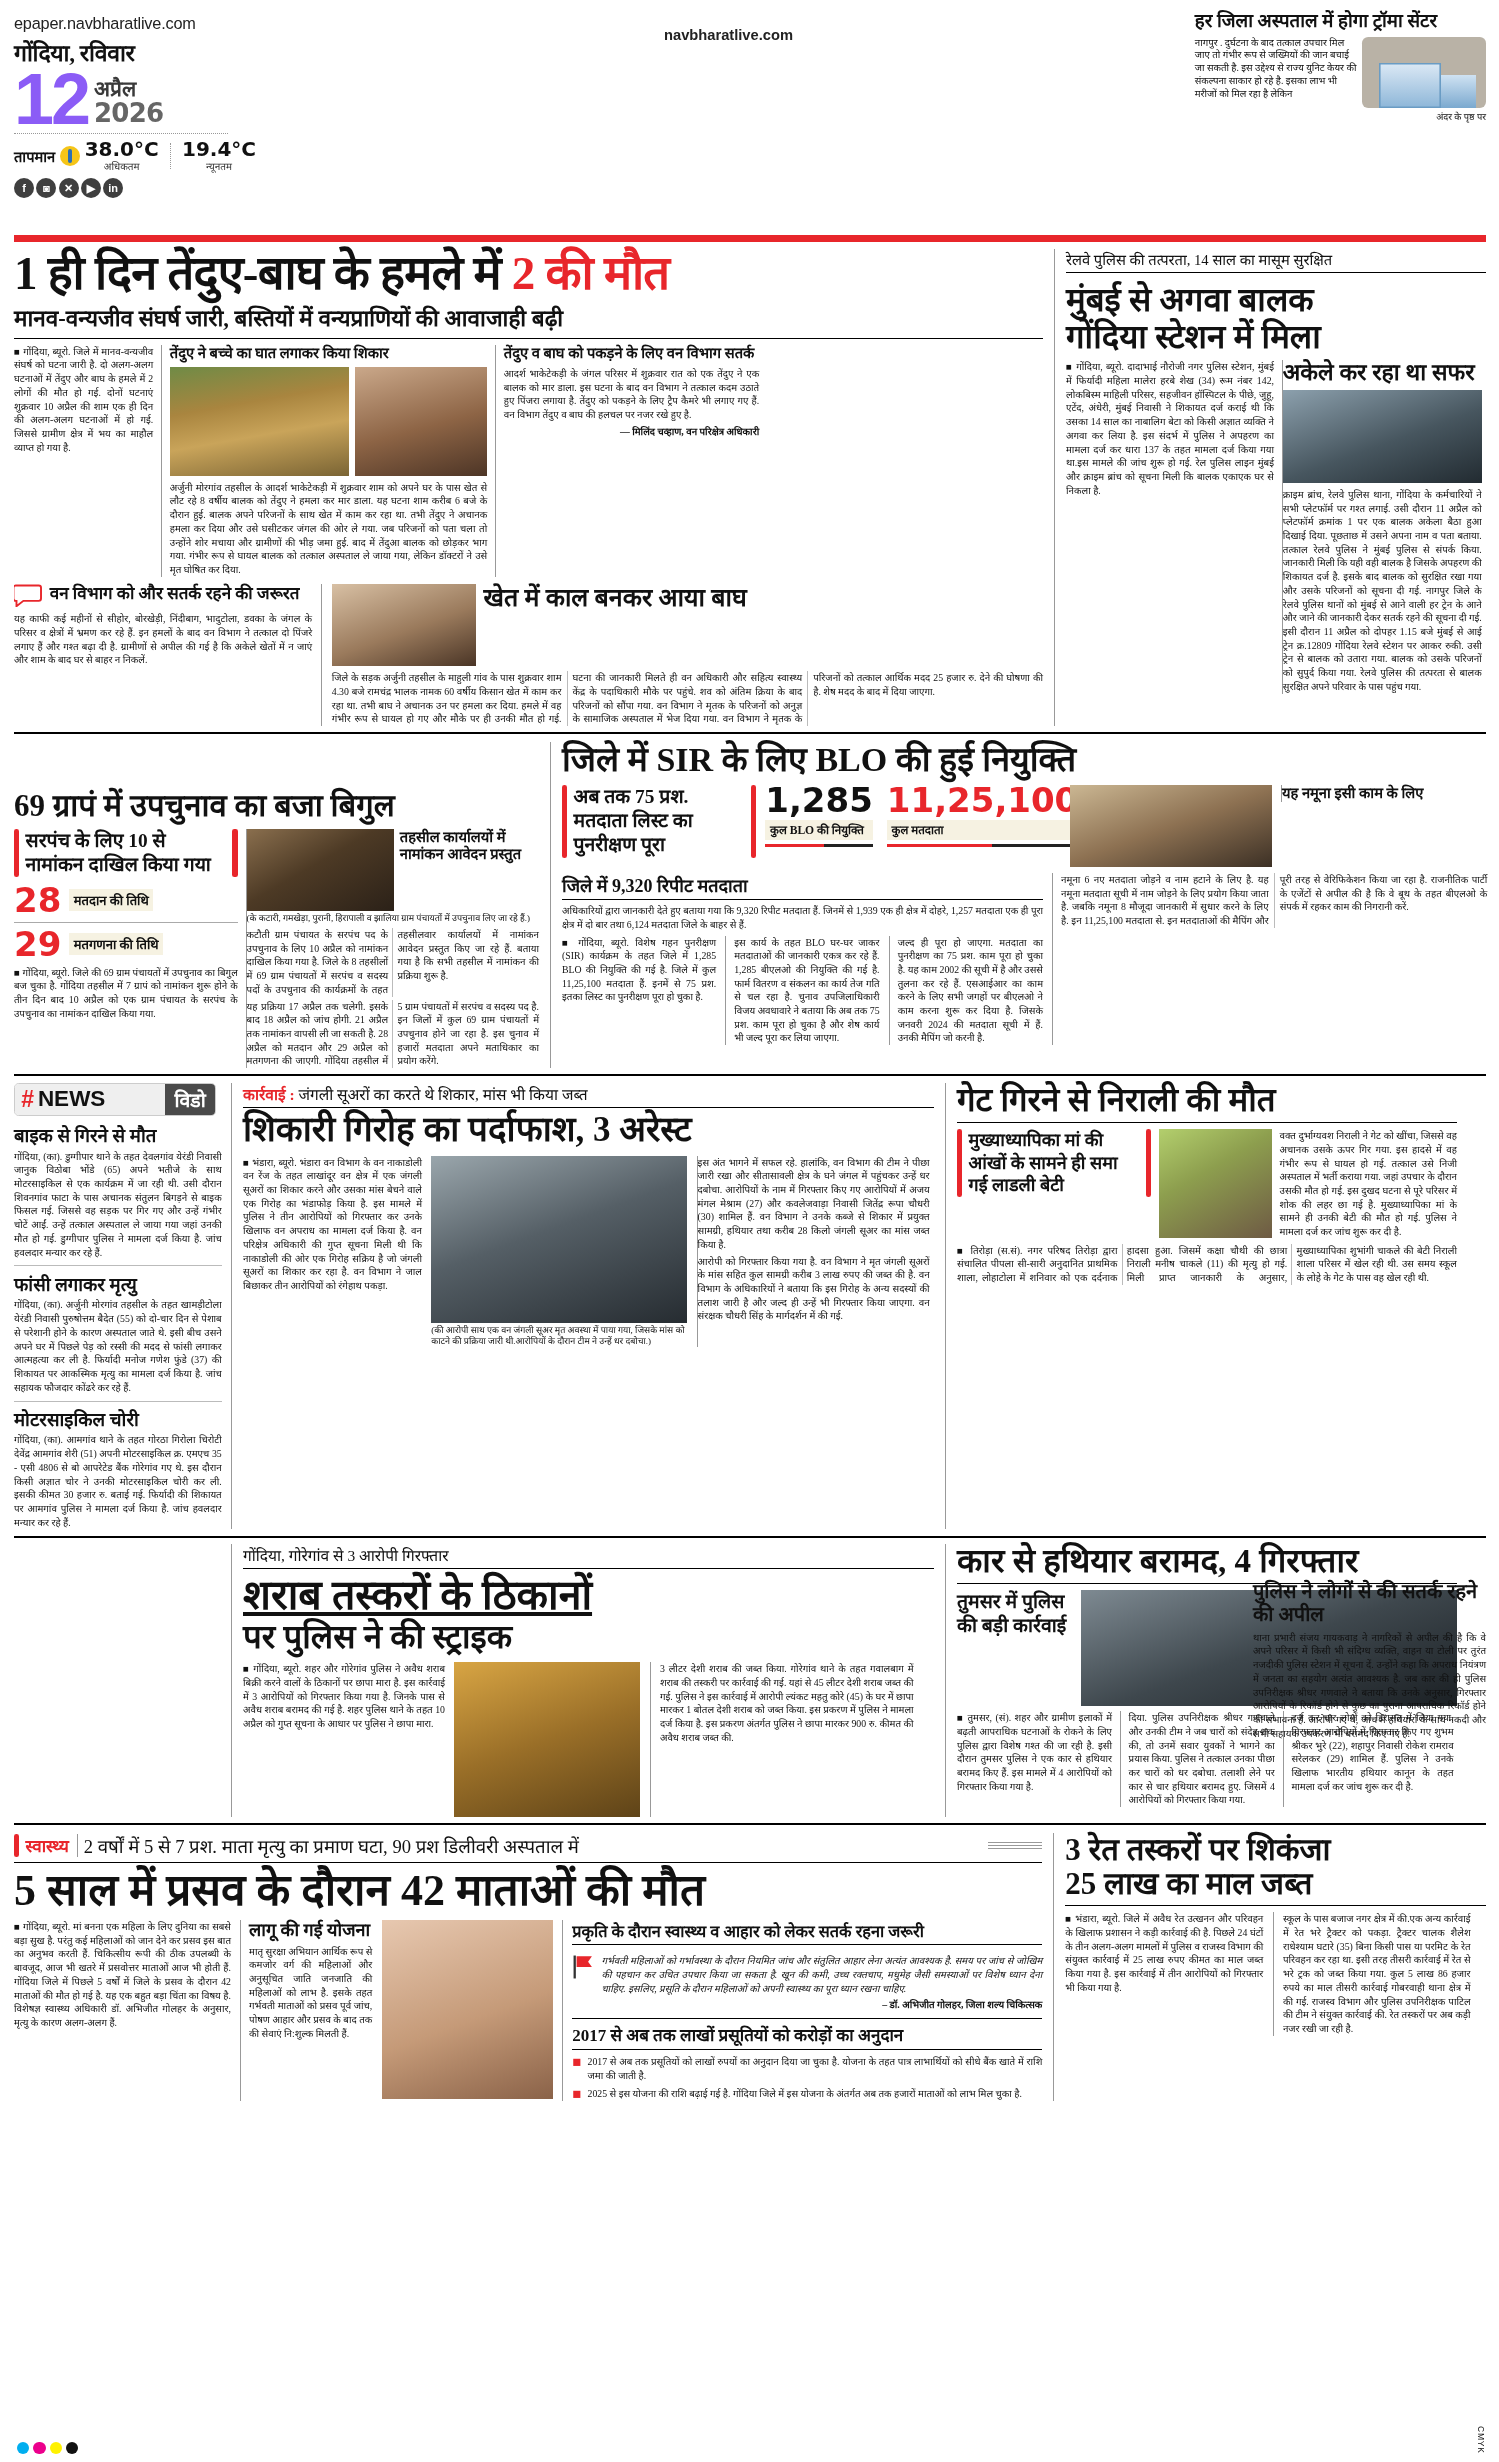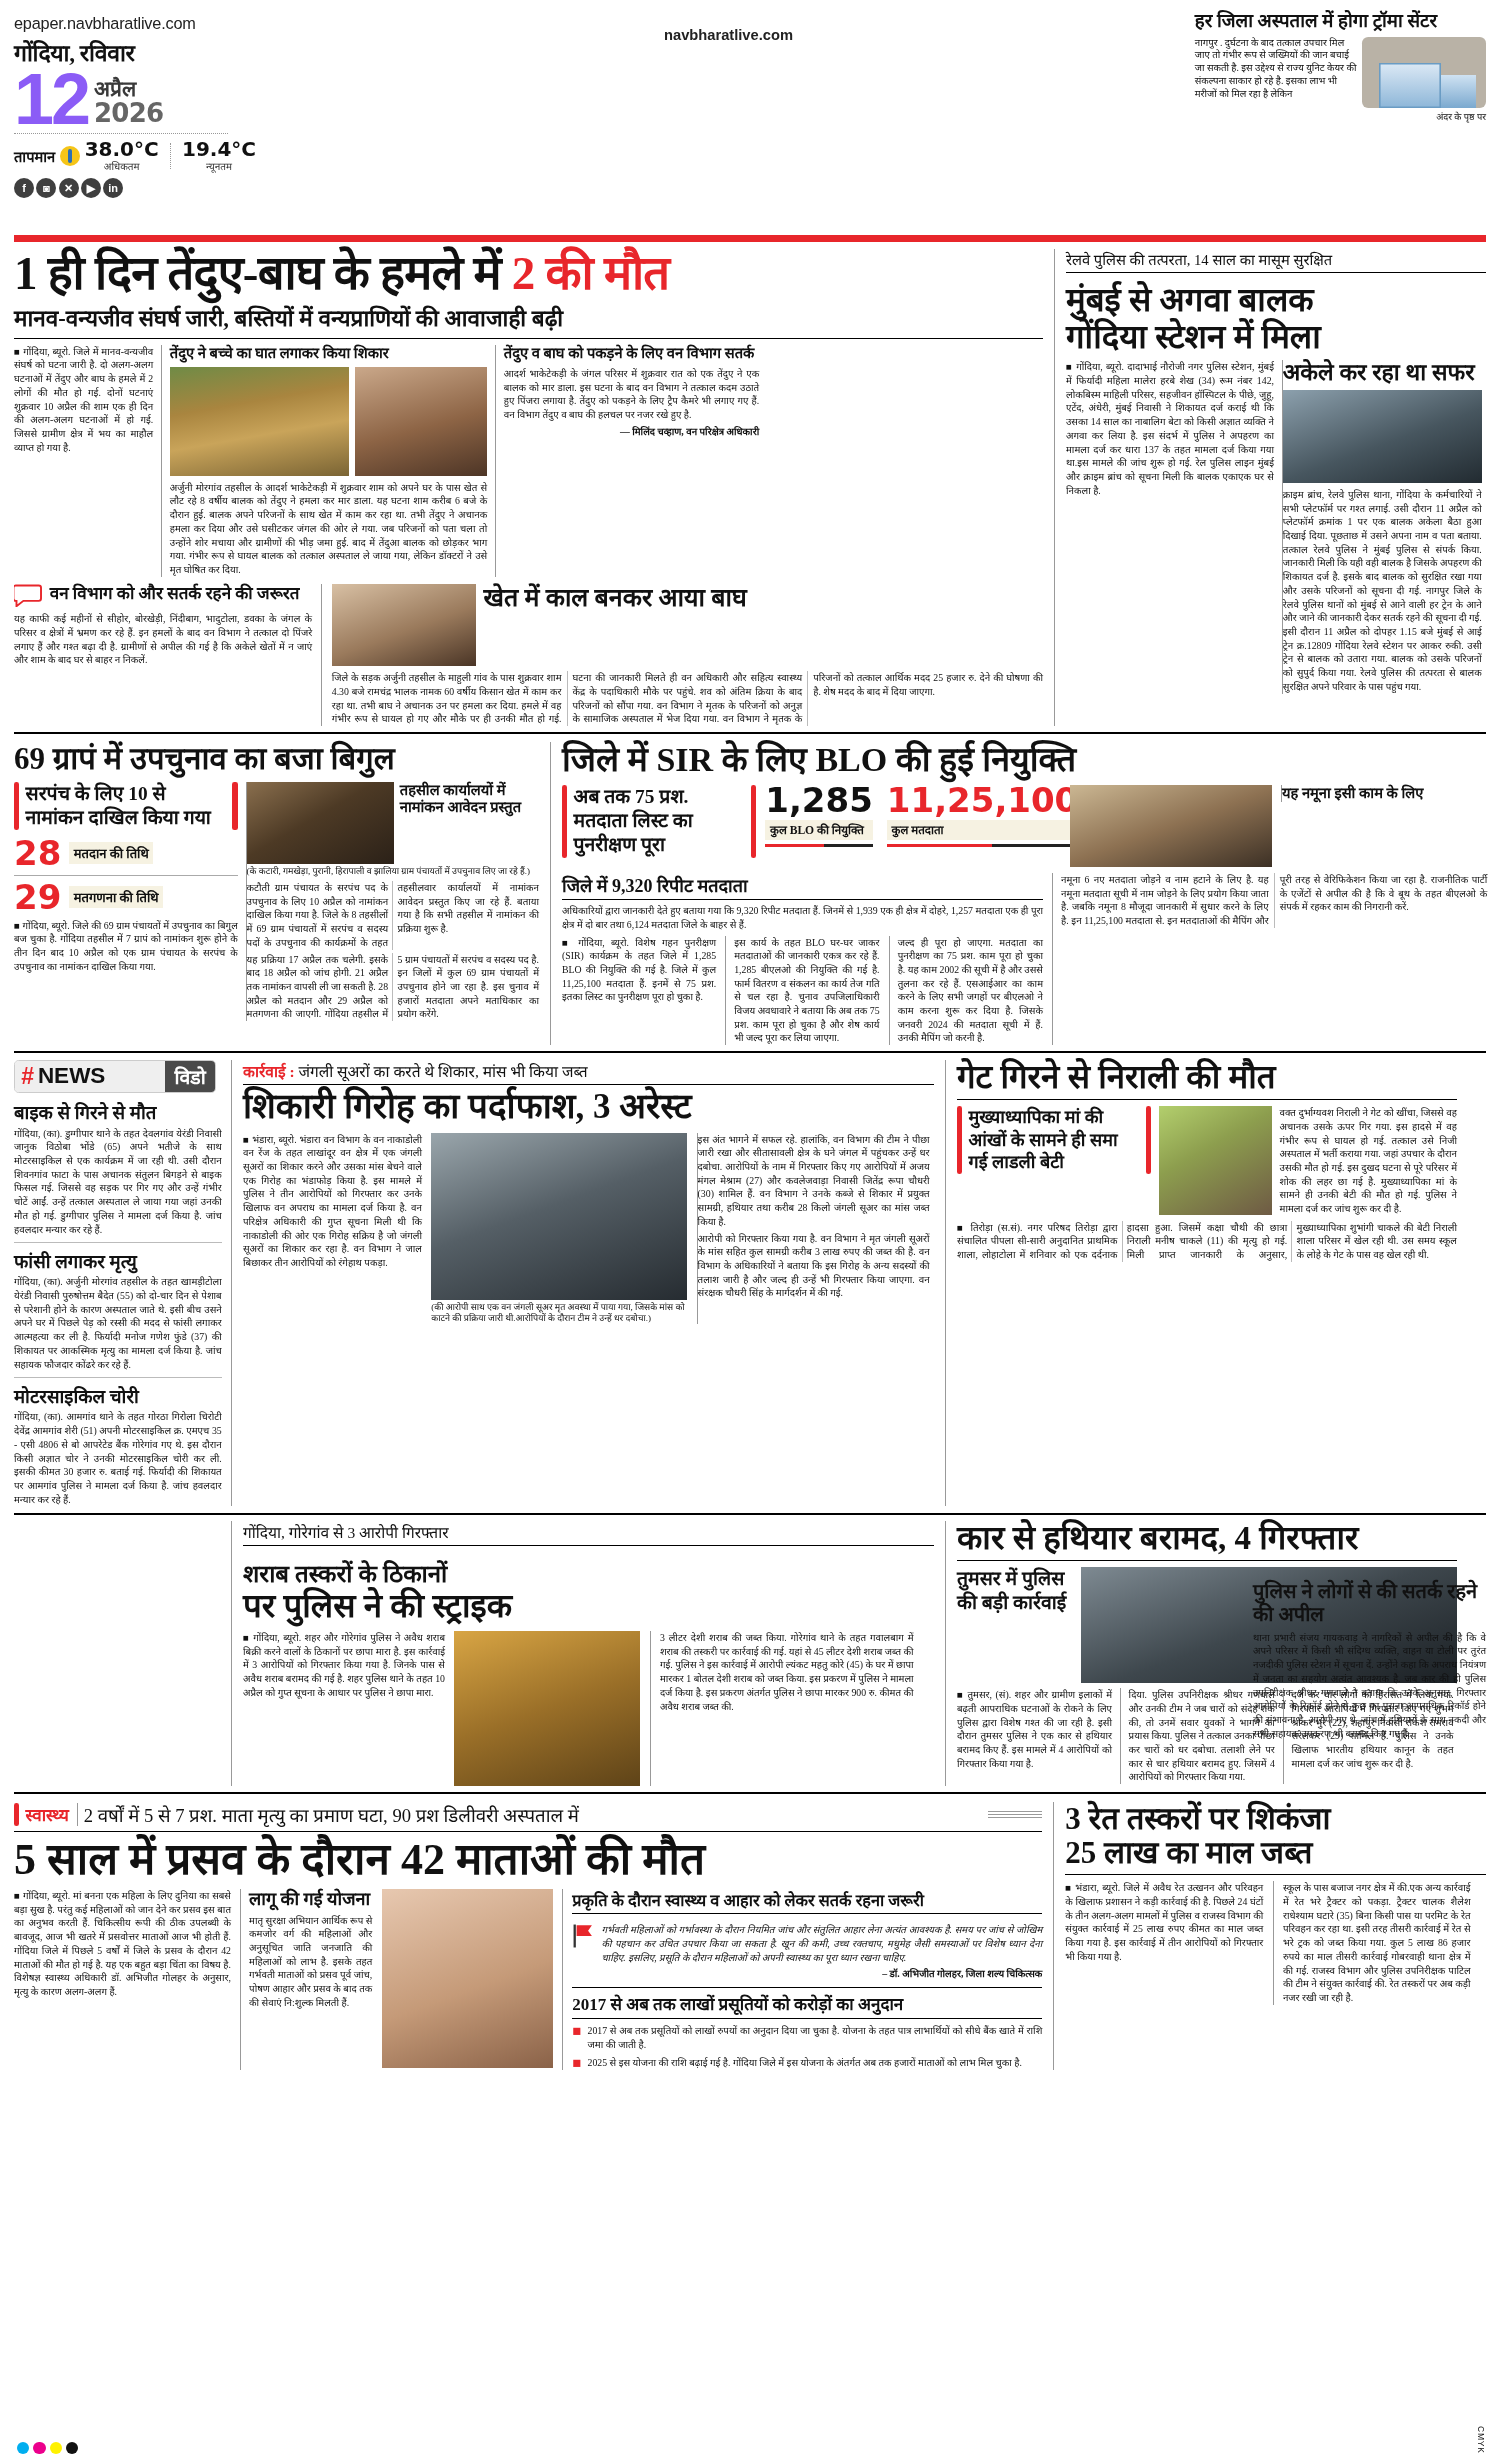--- a/index.html
+++ b/index.html
@@ -230,21 +230,21 @@
         </div>
       </div>
     </div>
   </div>
 
   <div class="rule-med" style="margin-top:6.2px;"></div>
 
   <div class="row" style="margin-top:7.8px;">
 
     <div class="col" style="width:536px; padding-right:11px;">
-      <div style="font-size:31px; font-weight:bold; line-height:1.08;">69 ग्रापं में उपचुनाव का बजा बिगुल</div>
+      <div style="font-size:31px; font-weight:bold; line-height:1.08;margin-top:47px;">69 ग्रापं में उपचुनाव का बजा बिगुल</div>
       <div class="row" style="margin-top:6.2px; gap:7.8px;">
         <div style="width:225px;">
           <div class="row" style="gap:6.2px; align-items:stretch;">
             <div class="redbar"></div>
             <div style="font-size:19.4px; font-weight:bold; line-height:1.25;">सरपंच के लिए 10 से नामांकन दाखिल किया गया</div>
             <div class="redbar"></div>
           </div>
           <div class="row" style="align-items:center; gap:7.8px; margin-top:7.8px;">
             <div class="bignum-red">28</div>
             <div class="tintbox">मतदान की तिथि</div>
@@ -378,21 +378,21 @@
     </div>
   </div>
 
   <div class="rule-med" style="margin-top:6.2px;"></div>
 
   <div class="row" style="margin-top:6.2px;">
     <div style="width:217px; padding-right:9.3px;"></div>
 
     <div class="col vline" style="width:714px; padding:0 11px;">
       <div style="font-size:15.5px; border-bottom:0.8px solid #000; padding-bottom:2.3px;">गोंदिया, गोरेगांव से 3 आरोपी गिरफ्तार</div>
-      <div style="font-size:24px; font-weight:bold; line-height:1.12; margin-top:15px;">शराब तस्करों के ठिकानों</div>
+      <div style="font-size:41px; font-weight:bold; line-height:1.12; margin-top:4px;text-decoration:underline;">शराब तस्करों के ठिकानों</div>
       <div style="font-size:33px; font-weight:bold; line-height:1.12;">पर पुलिस ने की स्ट्राइक</div>
       <div class="row" style="margin-top:6.2px; gap:9.3px;">
         <div class="body-txt" style="width:202px;">■ गोंदिया, ब्यूरो. शहर और गोरेगांव पुलिस ने अवैध शराब बिक्री करने वालों के ठिकानों पर छापा मारा है. इस कार्रवाई में 3 आरोपियों को गिरफ्तार किया गया है. जिनके पास से अवैध शराब बरामद की गई है. शहर पुलिस थाने के तहत 10 अप्रैल को गुप्त सूचना के आधार पर पुलिस ने छापा मारा.</div>
         <div style="width:186px;">
           <div class="photo ph-bottles" style="width:100%;height:155px;"></div>
         </div>
         <div class="body-txt vline" style="width:264px; padding-left:9.3px;">3 लीटर देशी शराब की जब्त किया. गोरेगांव थाने के तहत गवालबाग में शराब की तस्करी पर कार्रवाई की गई. यहां से 45 लीटर देशी शराब जब्त की गई. पुलिस ने इस कार्रवाई में आरोपी ल्यंकट महतु कोरे (45) के घर में छापा मारकर 1 बोतल देशी शराब को जब्त किया. इस प्रकरण में पुलिस ने मामला दर्ज किया है. इस प्रकरण अंतर्गत पुलिस ने छापा मारकर 900 रु. कीमत की अवैध शराब जब्त की.</div>
       </div>
     </div>
 

